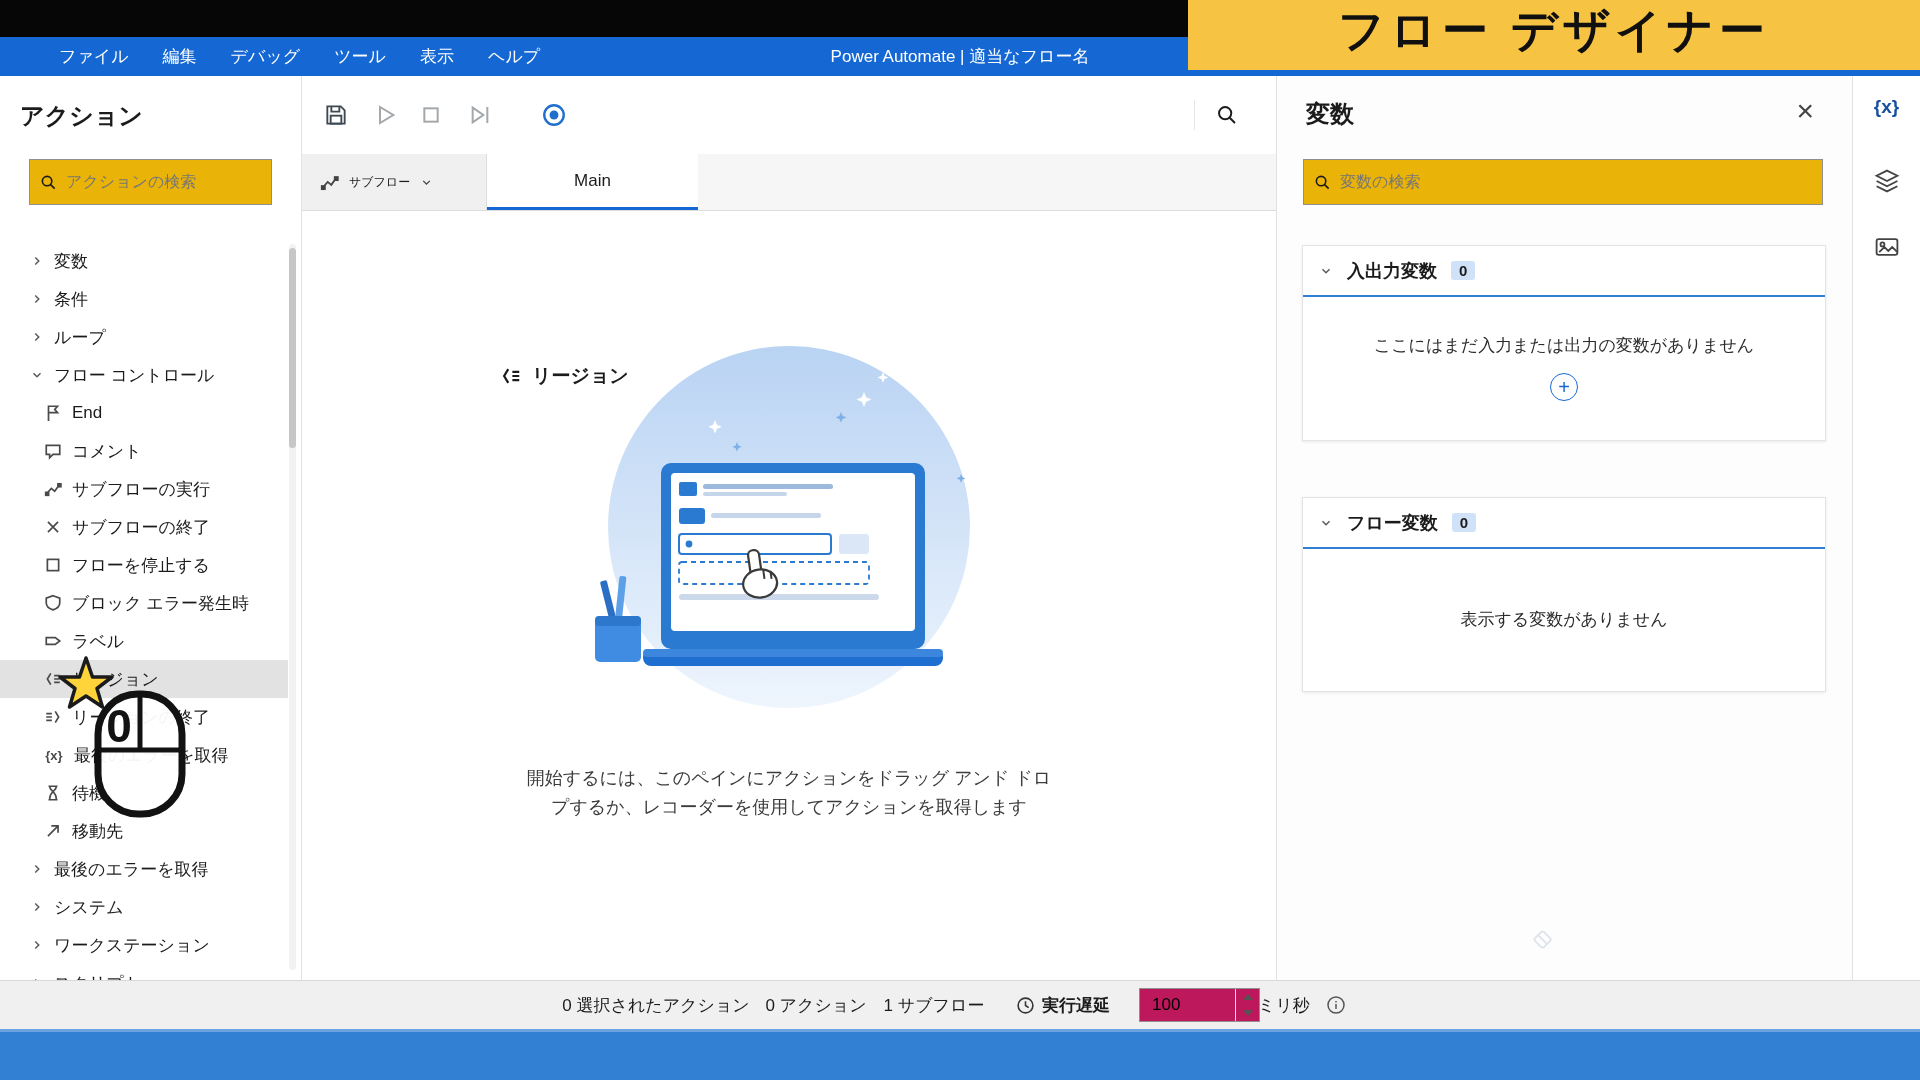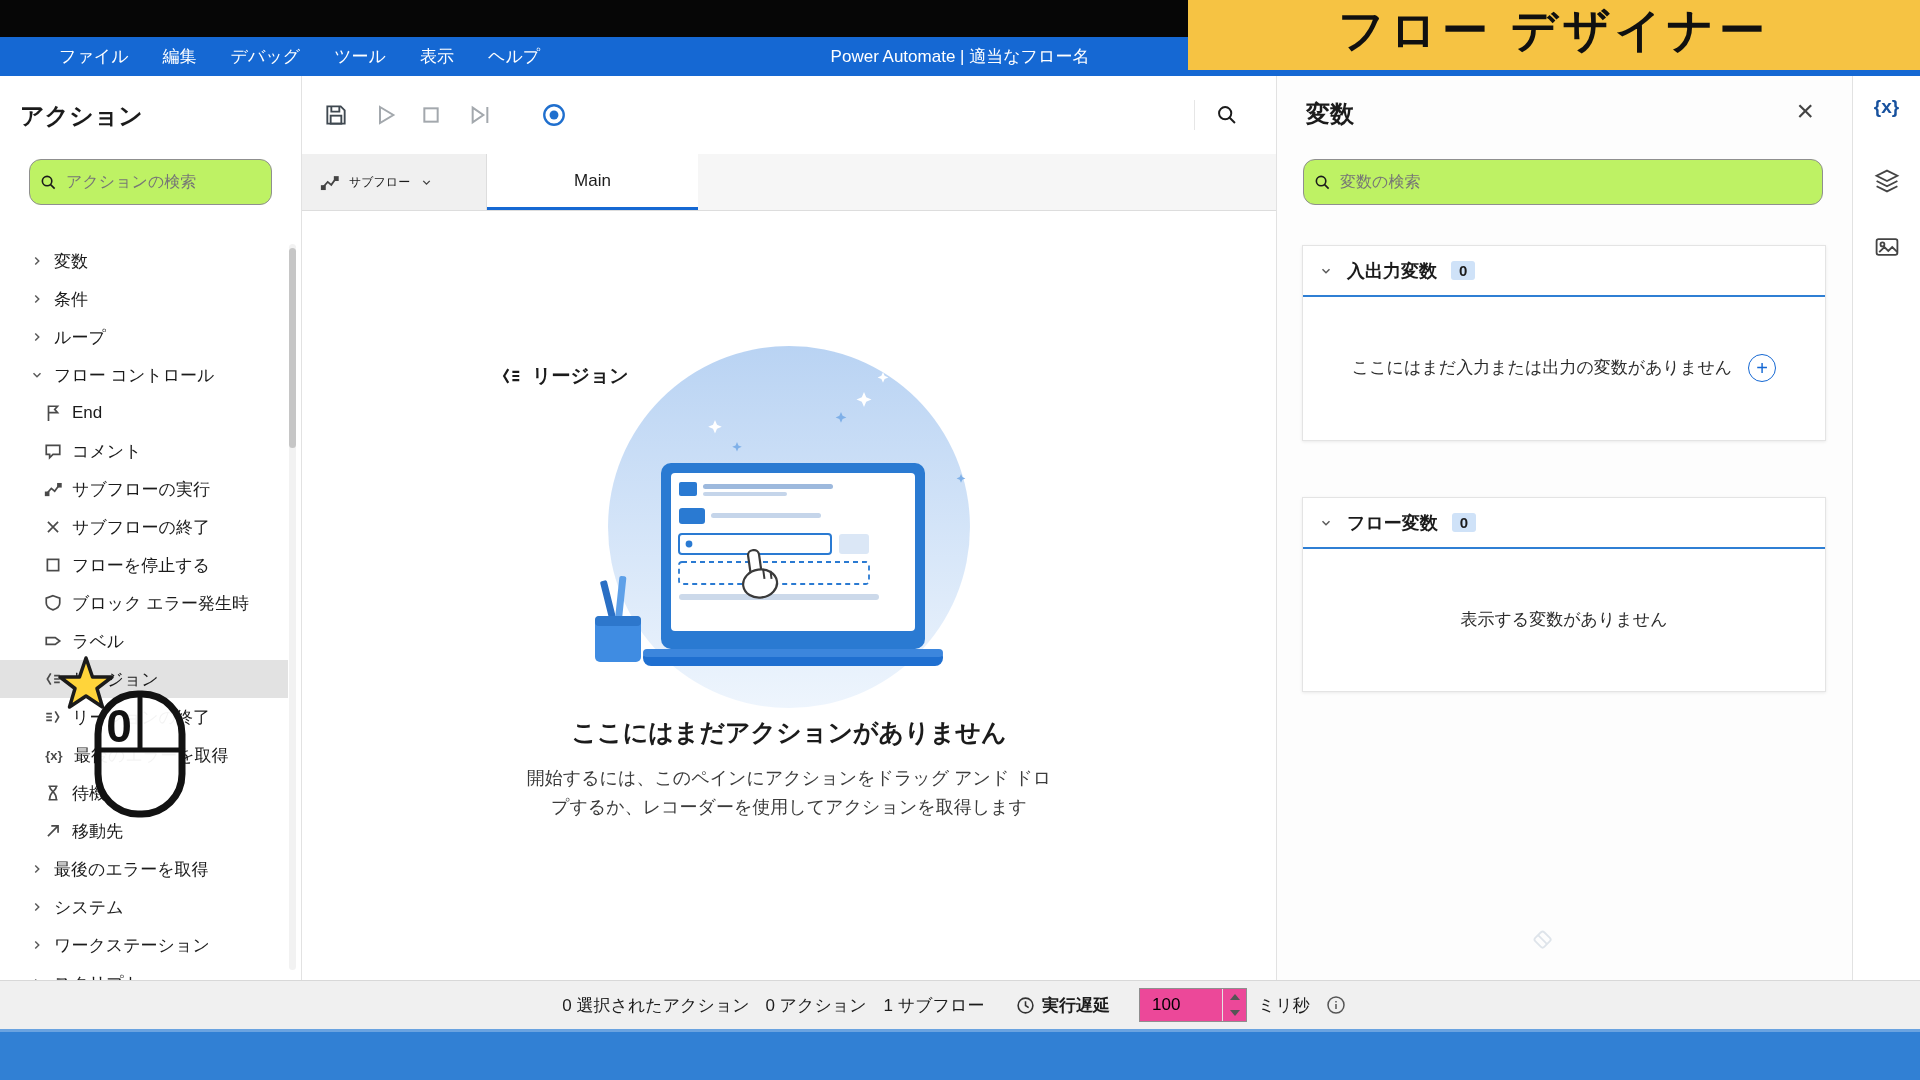--- a/index.html
+++ b/index.html
@@ -17,22 +17,22 @@
   .banner{position:absolute;right:0;top:0;width:732px;height:70px;background:#f6c343;
           display:flex;align-items:flex-start;justify-content:center;z-index:40}
   .banner span{font-size:46px;font-weight:700;letter-spacing:5px;color:#101010;white-space:nowrap}
 
   .body{position:absolute;left:0;top:76px;width:1920px;height:904px}
 
   
   .apanel{position:absolute;left:0;top:0;width:302px;height:904px;background:#fff;
           border-right:1px solid #e2e2e2;overflow:hidden}
   .apanel h2{position:absolute;left:20px;top:24px;font-size:24px;font-weight:600}
-  .searchbox{position:absolute;display:flex;align-items:center;gap:9px;background:#bef264;
-             border:1px solid #8f8f8f;border-radius:12px;padding:0 10px}
+  .searchbox{position:absolute;display:flex;align-items:center;gap:9px;background:#eab308;
+             border:1px solid #8f8f8f;border-radius:0;padding:0 10px}
   .searchbox svg{flex:none}
   .searchbox input{border:none;outline:none;font-size:16px;width:100%;background:transparent;color:#1b1b1b}
   .searchbox input::placeholder{color:#767676}
   .apanel .searchbox{left:29px;top:83px;width:243px;height:46px}
   .tree{position:absolute;left:0;top:166px;width:288px}
   .trow{display:flex;align-items:center;height:38px;font-size:17px;gap:10px;cursor:default;white-space:nowrap}
   .trow.group{padding-left:30px}
   .trow.child{padding-left:44px}
   .trow.sel{background:#e2e2e2}
   .chev{width:14px;height:14px;stroke:#5a5a5a;fill:none;stroke-width:1.7;flex:none}
@@ -72,42 +72,42 @@
   .vclose{position:absolute;right:38px;top:20px;font-size:30px;font-weight:300;color:#444;
           line-height:1;cursor:default}
   .vpanel .searchbox{left:26px;top:83px;width:520px;height:46px}
   .vcard{position:absolute;left:25px;width:524px;background:#fff;border:1px solid #e4e4e4;
          box-shadow:0 1px 3px rgba(0,0,0,.08)}
   .vcard.c1{top:169px;height:196px}
   .vcard.c2{top:421px;height:195px}
   .vhead{height:51px;display:flex;align-items:center;gap:14px;padding:0 16px;
          border-bottom:2px solid #2f7fd4;font-weight:700;font-size:18px}
   .vbadge{background:#cfe2f8;border-radius:3px;font-size:15px;font-weight:700;padding:1px 8px}
-  .vbody{display:flex;flex-direction:row;align-items:center;justify-content:center;gap:16px;
+  .vbody{display:flex;flex-direction:column;align-items:center;justify-content:center;gap:16px;
          height:calc(100% - 53px);font-size:17px;color:#2b2b2b;text-align:center;padding:0 20px}
   .vplus{width:28px;height:28px;border:1.6px solid #1568d3;border-radius:50%;color:#1568d3;
          font-size:20px;display:flex;align-items:center;justify-content:center;line-height:1}
   .eraser{position:absolute;left:250px;top:848px;opacity:.55}
 
   
   .rail{position:absolute;left:1852px;top:0;width:68px;height:904px;background:#fff;
         border-left:1px solid #e2e2e2}
   .ric{position:absolute;left:50%;transform:translateX(-50%);display:flex;align-items:center;justify-content:center}
   .ric.rx{top:20px;font-size:19px;font-weight:700;color:#17519e}
   .ric.rl{top:92px}.ric.rim{top:158px}
 
   
   .statusbar{position:absolute;left:0;top:980px;width:1920px;height:49px;background:#f0f0f0;
              border-top:1px solid #d8d8d8;font-size:17px}
   .sb-left{position:absolute;left:18px;top:0;height:100%;display:flex;align-items:center;gap:9px}
   .sb-c{position:absolute;top:0;height:100%;display:flex;align-items:center;transform:translateX(-50%);white-space:nowrap}
   .sb-sel{left:656px}.sb-act{left:816px}.sb-sub{left:934px}
   .sb-clock{position:absolute;left:1016px;top:15px}
   .sb-delay{position:absolute;left:1042px;top:0;height:100%;display:flex;align-items:center;font-weight:700}
-  .spin{position:absolute;left:1139px;top:7px;width:108px;height:34px;background:#ec4899;
+  .spin{position:absolute;left:1139px;top:7px;width:121px;height:34px;background:#be185d;
         border:1px solid #8f8f8f;display:flex;align-items:stretch}
   .spin input{width:68px;border:none;outline:none;padding-left:12px;font-size:17px;background:transparent}
   .spin .arrows{margin-left:auto;width:24px;border-left:1px solid #e3e3e3;display:flex;
                 flex-direction:column}
   .spin .arrows div{flex:1;display:flex;align-items:center;justify-content:center}
   .tri-up{width:0;height:0;border-left:5px solid transparent;border-right:5px solid transparent;
           border-bottom:6px solid #555}
   .tri-dn{width:0;height:0;border-left:5px solid transparent;border-right:5px solid transparent;
           border-top:6px solid #555}
   .sb-unit{position:absolute;left:1258px;top:0;height:100%;display:flex;align-items:center}
@@ -396,21 +396,20 @@
             <rect x="134" y="317" width="300" height="8" rx="4" fill="#3c86dd"></rect>
           </g>
 
           <g transform="translate(247,244) rotate(-8)">
             <rect x="-5" y="-26" width="11" height="30" rx="5" fill="#ffffff" stroke="#3a3a3a" stroke-width="2.2"></rect>
             <ellipse cx="3" cy="8" rx="17" ry="14" fill="#ffffff" stroke="#3a3a3a" stroke-width="2.2"></ellipse>
             <path d="M8 -6v10M15 -3v8" stroke="#3a3a3a" stroke-width="2" fill="none"></path>
           </g>
         </svg>
 
-        <div class="etitle">ここにはまだアクションがありません</div>
         <div class="elines">
           <p>開始するには、このペインにアクションをドラッグ アンド ドロ</p>
           <p>プするか、レコーダーを使用してアクションを取得します</p>
         </div>
       </div>
     </main>
 
     <section class="vpanel">
       <h2>変数</h2>
       <span class="vclose">×</span>

